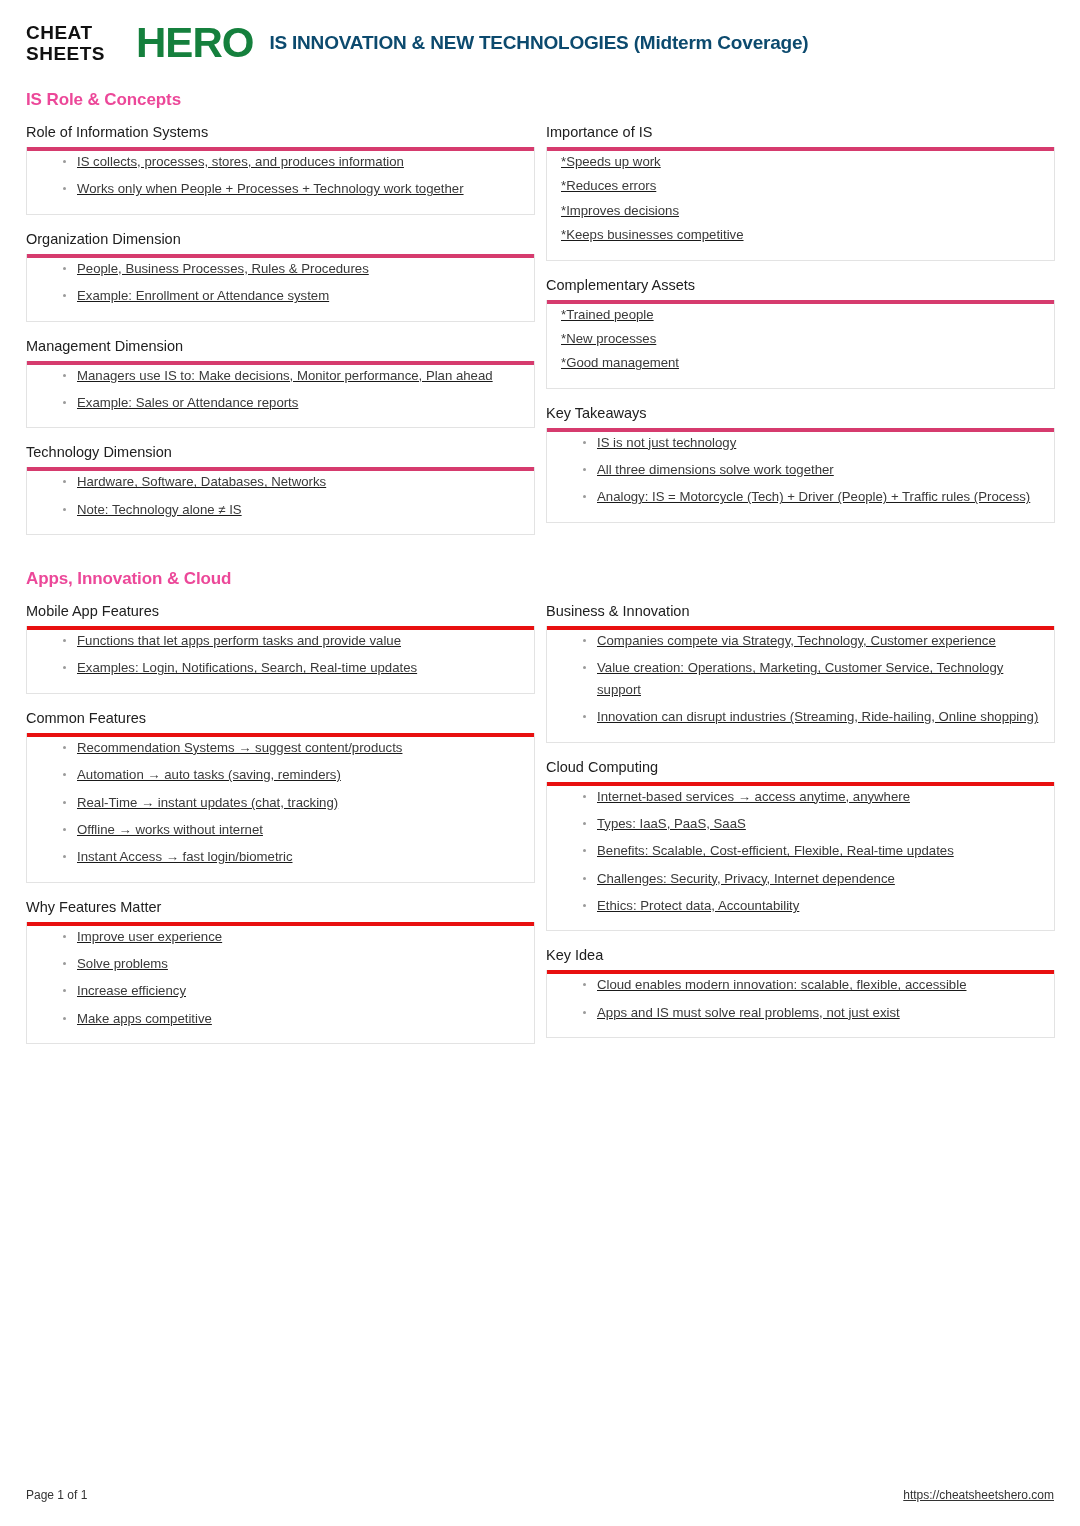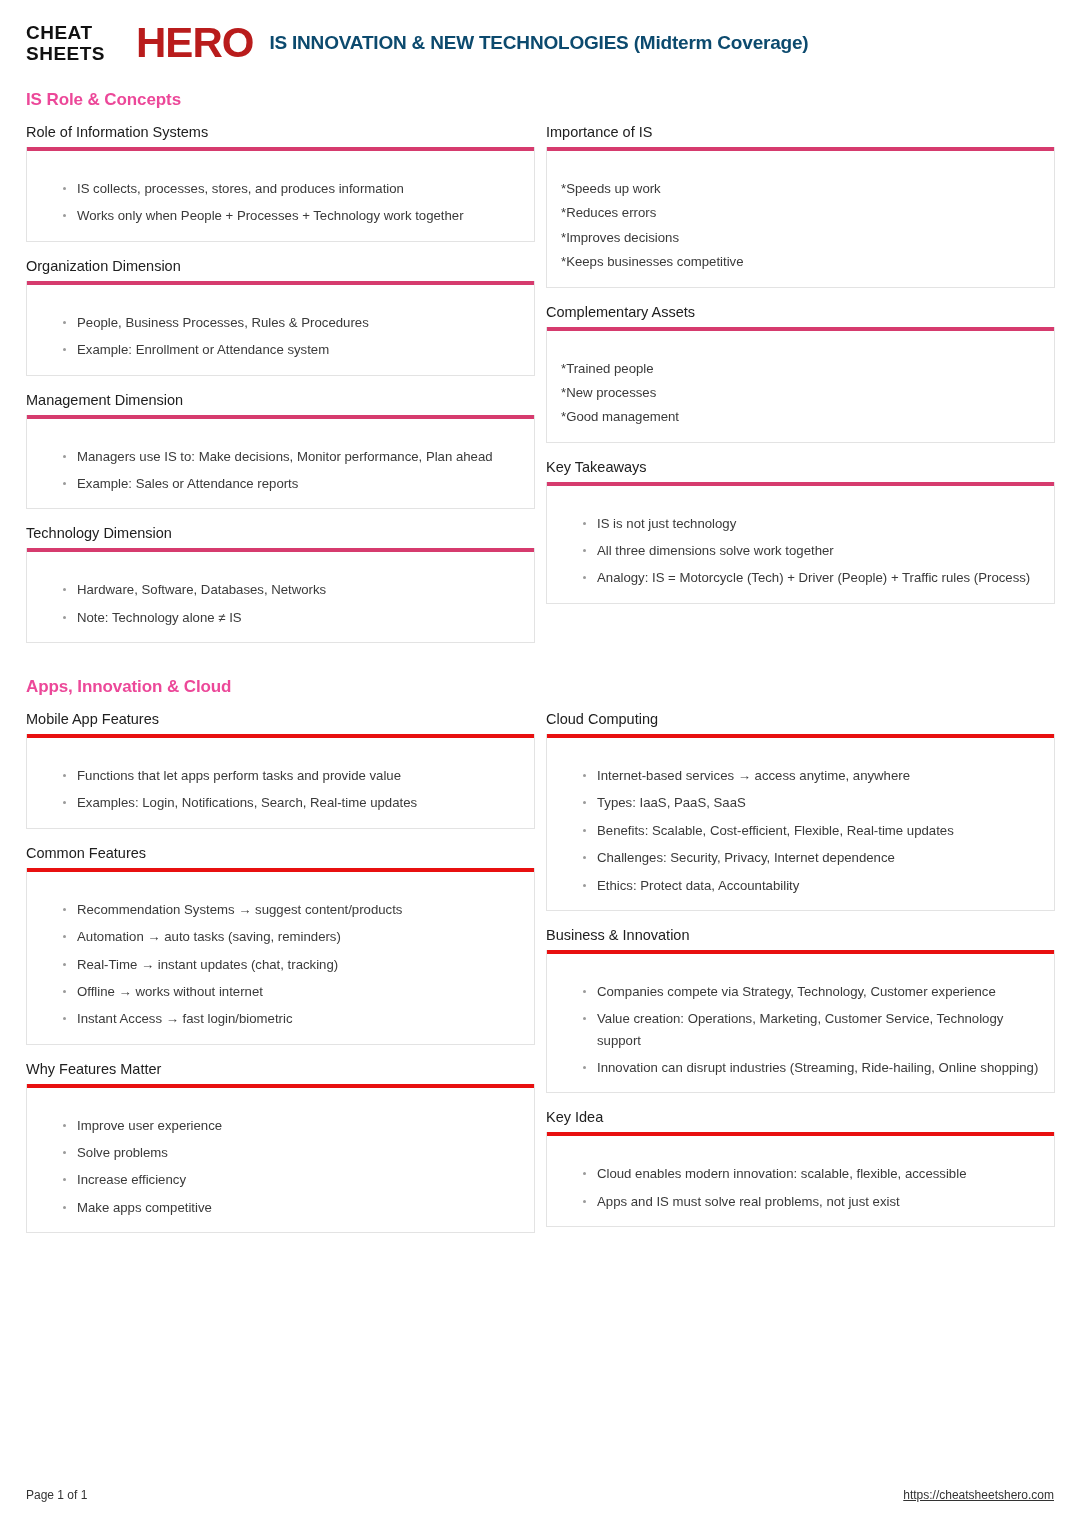--- a/index.html
+++ b/index.html
@@ -45,21 +45,21 @@
     font-size: 19px;
     letter-spacing: 0.5px;
     color: #111111;
   }
   .logo-sheets { margin-top: 2px; }
   .logo-hero {
     font-weight: 800;
     font-size: 42px;
     line-height: 42px;
     letter-spacing: -1px;
-    color: #b91c1c;
+    color: #15803d;
     margin-left: -1px;
   }
   .header-title {
     font-size: 19px;
     font-weight: 700;
     color: #0c4a6e;
     letter-spacing: -0.2px;
   }
 
   
@@ -89,21 +89,22 @@
   .card {
     border: 1px solid #e3e3e3;
     border-top: none;
     background: #ffffff;
   }
   .card-accent {
     height: 4px;
     width: 100%;
   }
   .card-body {
-    padding: 27px 14px 14px 14px;
+    padding: 0 14px 14px 14px;
+    text-decoration: underline;
   }
   ul.bullets {
     margin: 0;
     padding: 0 0 0 22px;
     list-style: none;
   }
   ul.bullets li {
     position: relative;
     font-size: 13.2px;
     line-height: 1.62;
@@ -307,48 +308,48 @@
                     <li>Solve problems</li>
                     <li>Increase efficiency</li>
                     <li>Make apps competitive</li>
                   </ul>
                 </div>
               </div>
             </div>
           </div>
           <div class="col right">
             <div class="card-block">
+              <div class="card-title">Business &amp; Innovation</div>
+              <div class="card">
+                <div class="card-accent" style="background: rgb(232, 16, 16);"></div>
+                <div class="card-body">
+                  <ul class="bullets">
+                    <li>Companies compete via Strategy, Technology, Customer experience</li>
+                    <li>Value creation: Operations, Marketing, Customer Service, Technology support</li>
+                    <li>Innovation can disrupt industries (Streaming, Ride-hailing, Online shopping)</li>
+                  </ul>
+                </div>
+              </div>
+            </div>
+            <div class="card-block">
               <div class="card-title">Cloud Computing</div>
               <div class="card">
                 <div class="card-accent" style="background: rgb(232, 16, 16);"></div>
                 <div class="card-body">
                   <ul class="bullets">
                     <li>Internet-based services → access anytime, anywhere</li>
                     <li>Types: IaaS, PaaS, SaaS</li>
                     <li>Benefits: Scalable, Cost-efficient, Flexible, Real-time updates</li>
                     <li>Challenges: Security, Privacy, Internet dependence</li>
                     <li>Ethics: Protect data, Accountability</li>
                   </ul>
                 </div>
               </div>
             </div>
             <div class="card-block">
-              <div class="card-title">Business &amp; Innovation</div>
-              <div class="card">
-                <div class="card-accent" style="background: rgb(232, 16, 16);"></div>
-                <div class="card-body">
-                  <ul class="bullets">
-                    <li>Companies compete via Strategy, Technology, Customer experience</li>
-                    <li>Value creation: Operations, Marketing, Customer Service, Technology support</li>
-                    <li>Innovation can disrupt industries (Streaming, Ride-hailing, Online shopping)</li>
-                  </ul>
-                </div>
-              </div>
-            </div>
-            <div class="card-block">
               <div class="card-title">Key Idea</div>
               <div class="card">
                 <div class="card-accent" style="background: rgb(232, 16, 16);"></div>
                 <div class="card-body">
                   <ul class="bullets">
                     <li>Cloud enables modern innovation: scalable, flexible, accessible</li>
                     <li>Apps and IS must solve real problems, not just exist</li>
                   </ul>
                 </div>
               </div>

